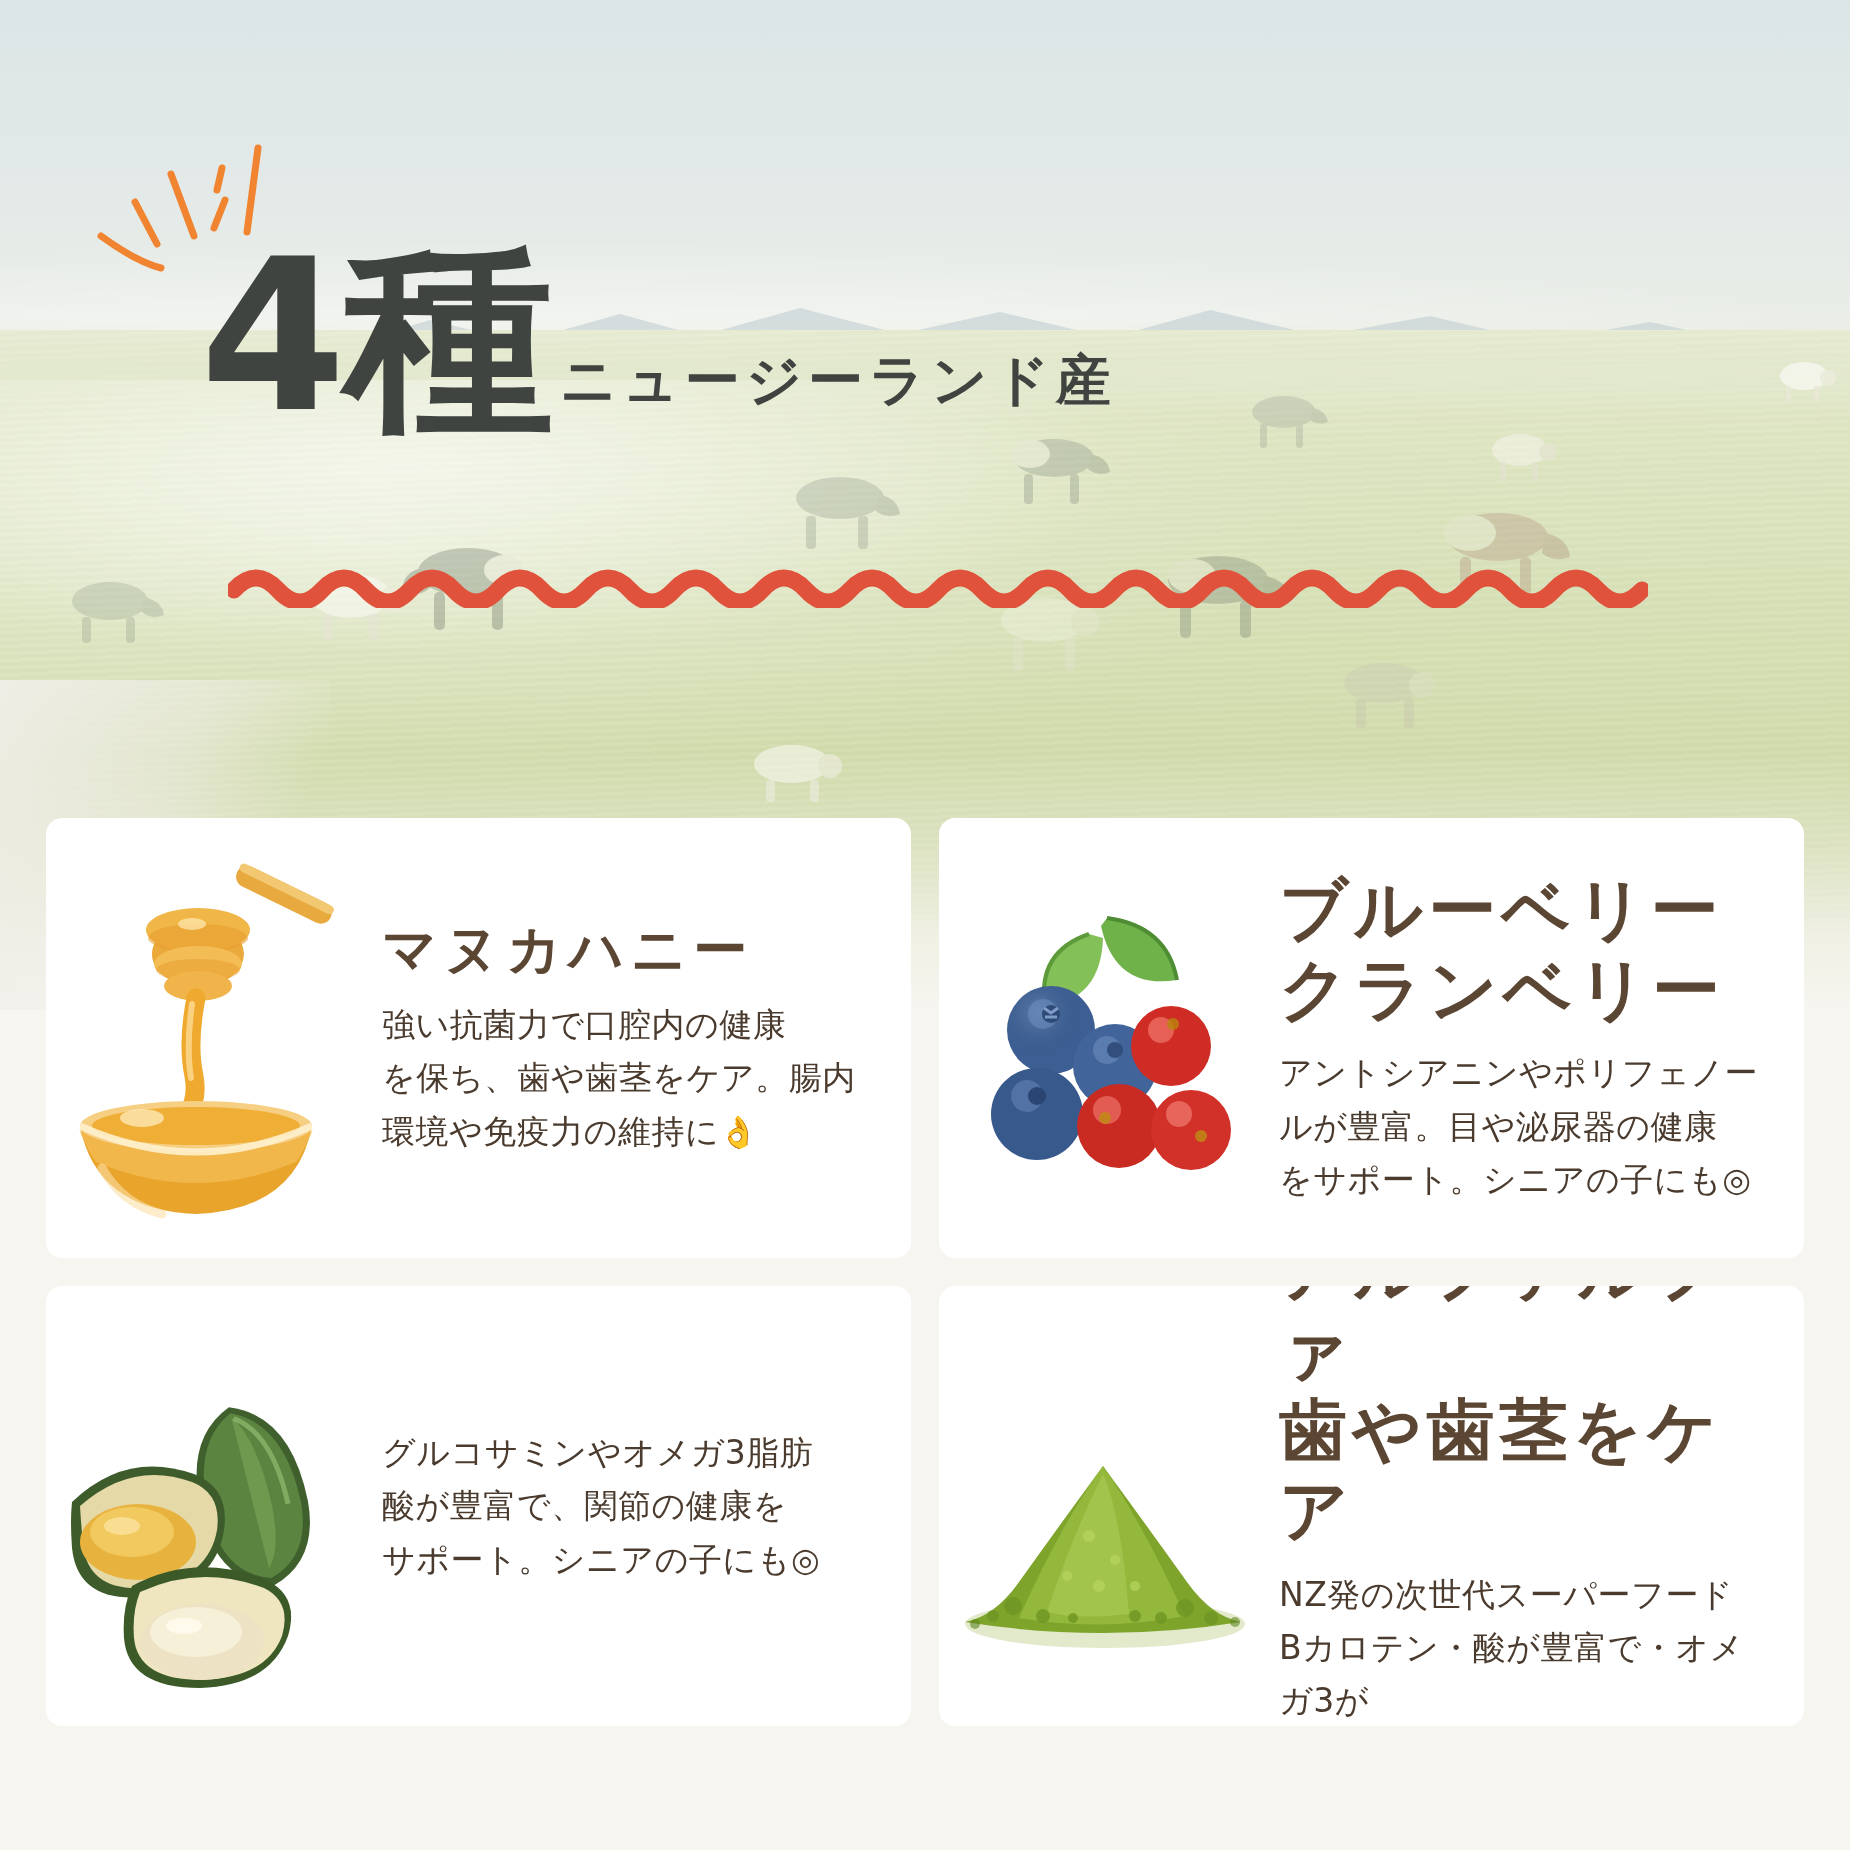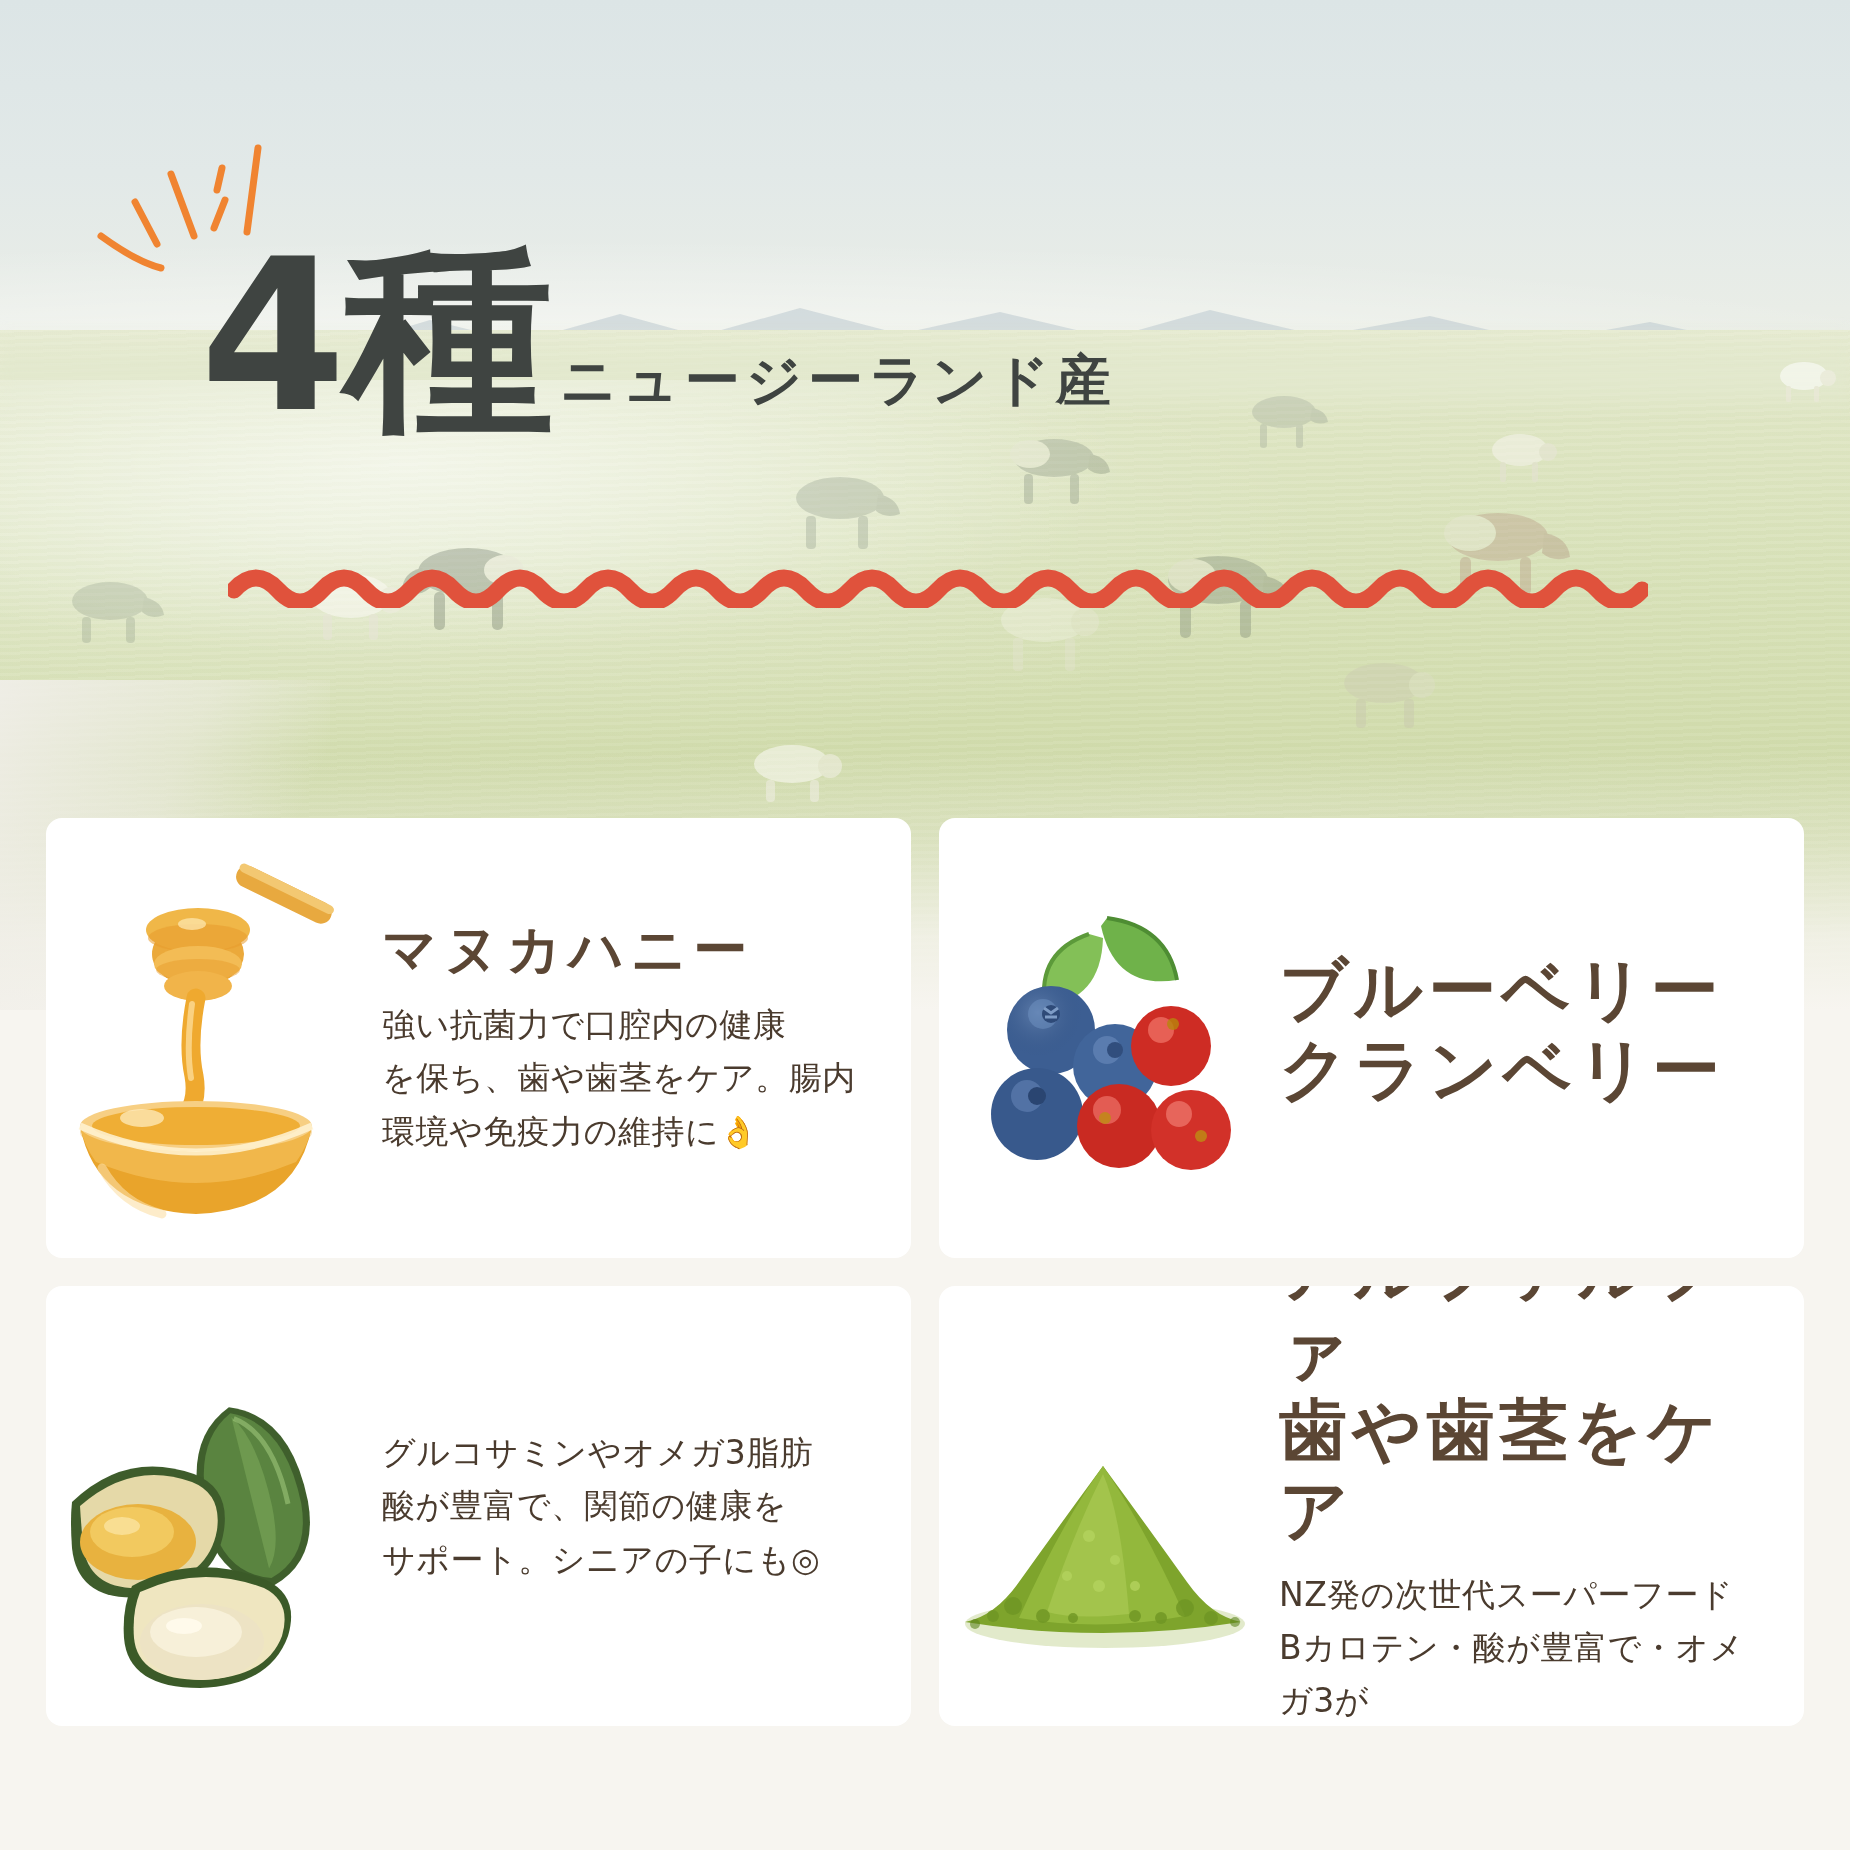--- a/index.html
+++ b/index.html
@@ -409,20 +409,23 @@
           <radialGradient id="bg1" cx="35%" cy="30%">
             <stop offset="0%" stop-color="#9FB8DC"></stop>
               <stop offset="100%" stop-color="#2C4770" stop-opacity="0"></stop>
           </radialGradient>
         </defs>
       </svg>
     </div>
     <div class="card-body">
       <div class="card-title two-line">ブルーベリー
 クランベリー</div>
+      <div class="card-text">アントシアニンやポリフェノー
+ルが豊富。目や泌尿器の健康
+をサポート。シニアの子にも◎</div>
     </div>
   </div>
 
   <div class="card media-left">
     <div class="media">
       <svg viewBox="0 0 330 440">
 
         <g transform="rotate(-14 210 230)">
           <path d="M210,118 q58,22 54,110 q-4,60 -54,74 q-48,-16 -52,-74 q-4,-88 52,-110Z" fill="#3F5F2C"></path>
           <path d="M210,124 q50,22 47,104 q-4,54 -47,66 q-42,-14 -45,-66 q-3,-82 45,-104Z" fill="#5A8440"></path>

